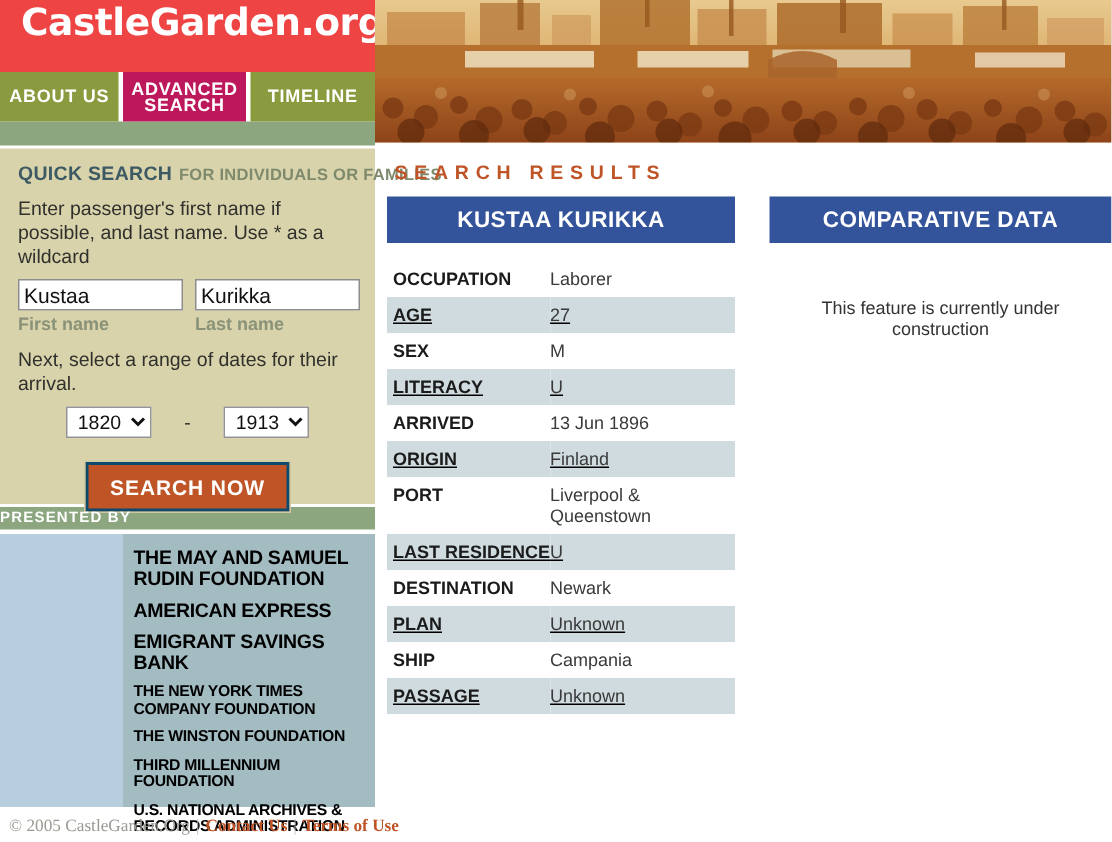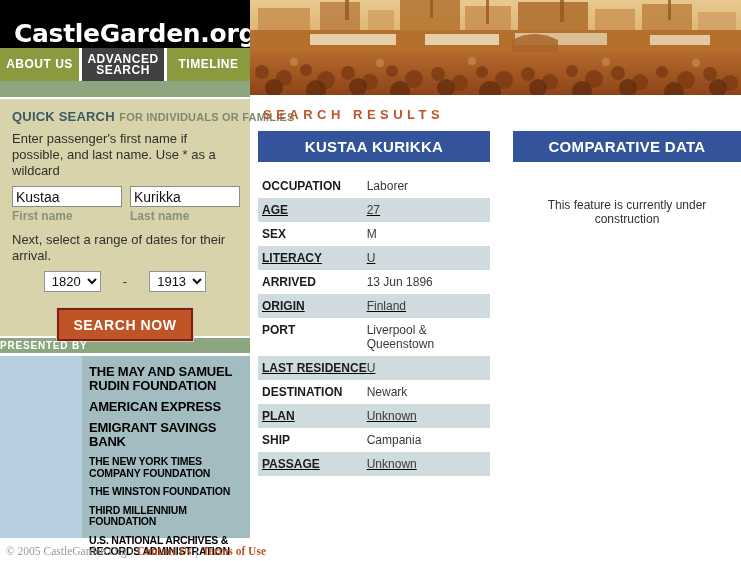--- a/index.html
+++ b/index.html
@@ -19,23 +19,23 @@
   #left-column {
     position: absolute;
     left: 0;
     top: 0;
     width: 250px;
     height: 561px;
   }
 
   #site-title-bar {
     height: 48px;
-    background: #000000;
-    display: flex;
-    align-items: flex-end;
+    background: #ef4444;
+    display: flex;
+    align-items: flex-start;
     padding-left: 14px;
     box-sizing: border-box;
   }
   #site-title {
     color: #ffffff;
     font-size: 25px;
     font-weight: bold;
     letter-spacing: -0.3px;
     font-family: "DejaVu Sans", sans-serif;
   }
@@ -54,21 +54,21 @@
     color: #ffffff;
     font-weight: bold;
     font-size: 12px;
     letter-spacing: 0.5px;
     line-height: 11px;
     box-sizing: border-box;
     cursor: pointer;
     user-select: none;
   }
   .nav-item.green { background: #8a9a3f; }
-  .nav-item.gold  { background: #404040; }
+  .nav-item.gold  { background: #be185d; }
   #nav-about    { width: 79px; }
   #nav-advanced { width: 82px; padding: 0 2px; }
   #nav-timeline { width: 83px; }
 
   #nav-underbar {
     height: 16px;
     background: #8ca680;
     margin-bottom: 2px;
   }
 
@@ -152,21 +152,21 @@
     justify-content: center;
     margin-top: 16px;
   }
   #search-now-button {
     background: #bf5426;
     color: #ffffff;
     font-weight: bold;
     font-size: 14px;
     letter-spacing: 0.6px;
     padding: 7px 14px 6px 14px;
-    border: 2px solid #7f1d1d;
+    border: 2px solid #0c4a6e;
     outline: 1px solid #cfcaa4;
     cursor: pointer;
     user-select: none;
   }
 
   
   #presented-by-bar {
     background: #8ca680;
     height: 15px;
     display: flex;

